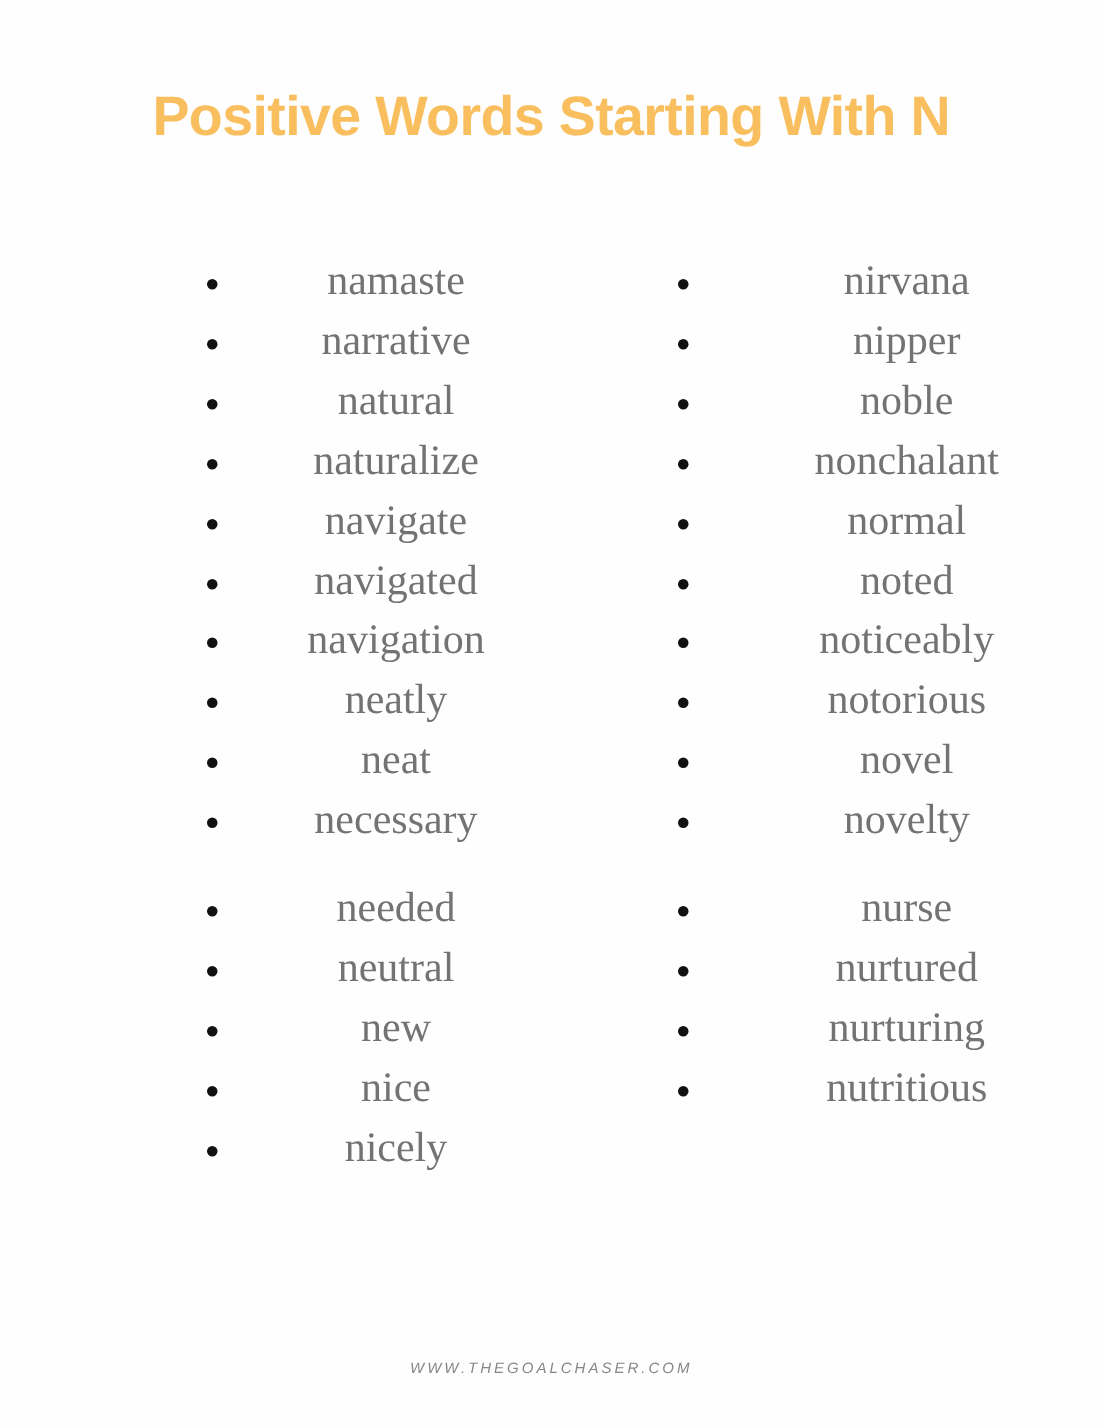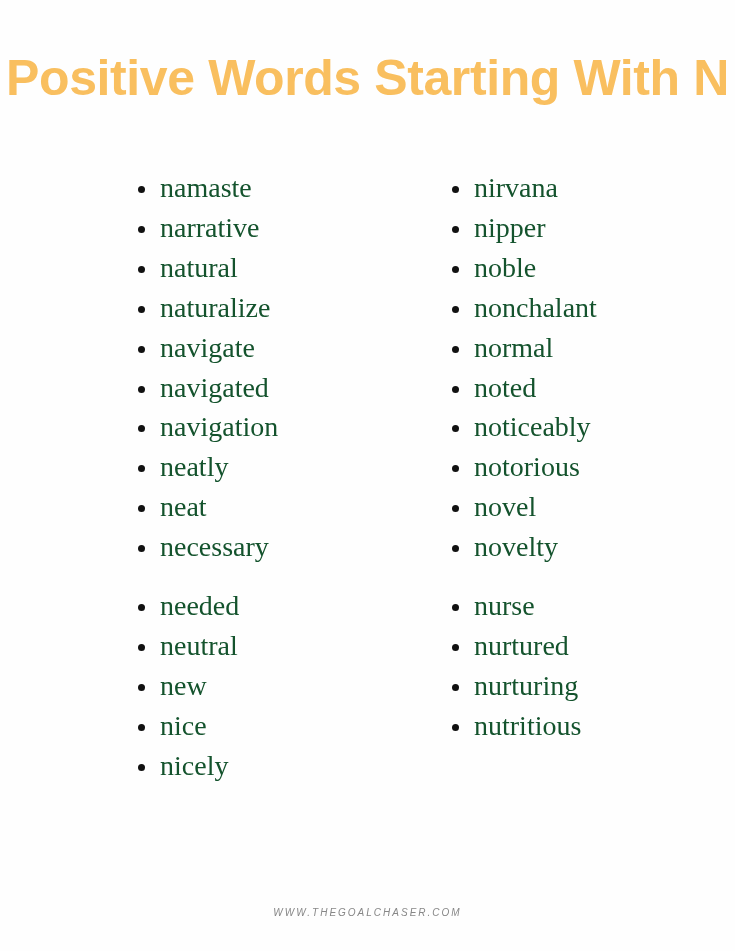--- a/index.html
+++ b/index.html
@@ -28,21 +28,21 @@
   .title-block {
     position: absolute;
     top: 50px;
     left: 0;
     width: 735px;
     text-align: center;
   }
   .page-title {
     margin: 0;
     font-family: "Liberation Sans", sans-serif;
-    font-size: 50px;
+    font-size: 37px;
     font-weight: 700;
     line-height: 56px;
     letter-spacing: -0.4px;
     color: #f9bf5f;
     white-space: nowrap;
   }
 
   
   .columns {
     position: absolute;
@@ -70,23 +70,24 @@
     margin: 0;
     padding: 0;
     list-style: none;
   }
   ul.word-list li {
     position: relative;
     font-family: "Liberation Serif", serif;
     font-size: 28px;
     font-weight: 400;
     line-height: 39.9px;
-    color: #14532d;
+    color: #737373;
     padding-left: 22px;
     white-space: nowrap;
+    text-align: center;
   }
   ul.word-list li.gap-before {
     margin-top: 19px;
   }
   ul.word-list li::before {
     content: "";
     position: absolute;
     left: 0px;
     top: 18px;
     width: 7px;

